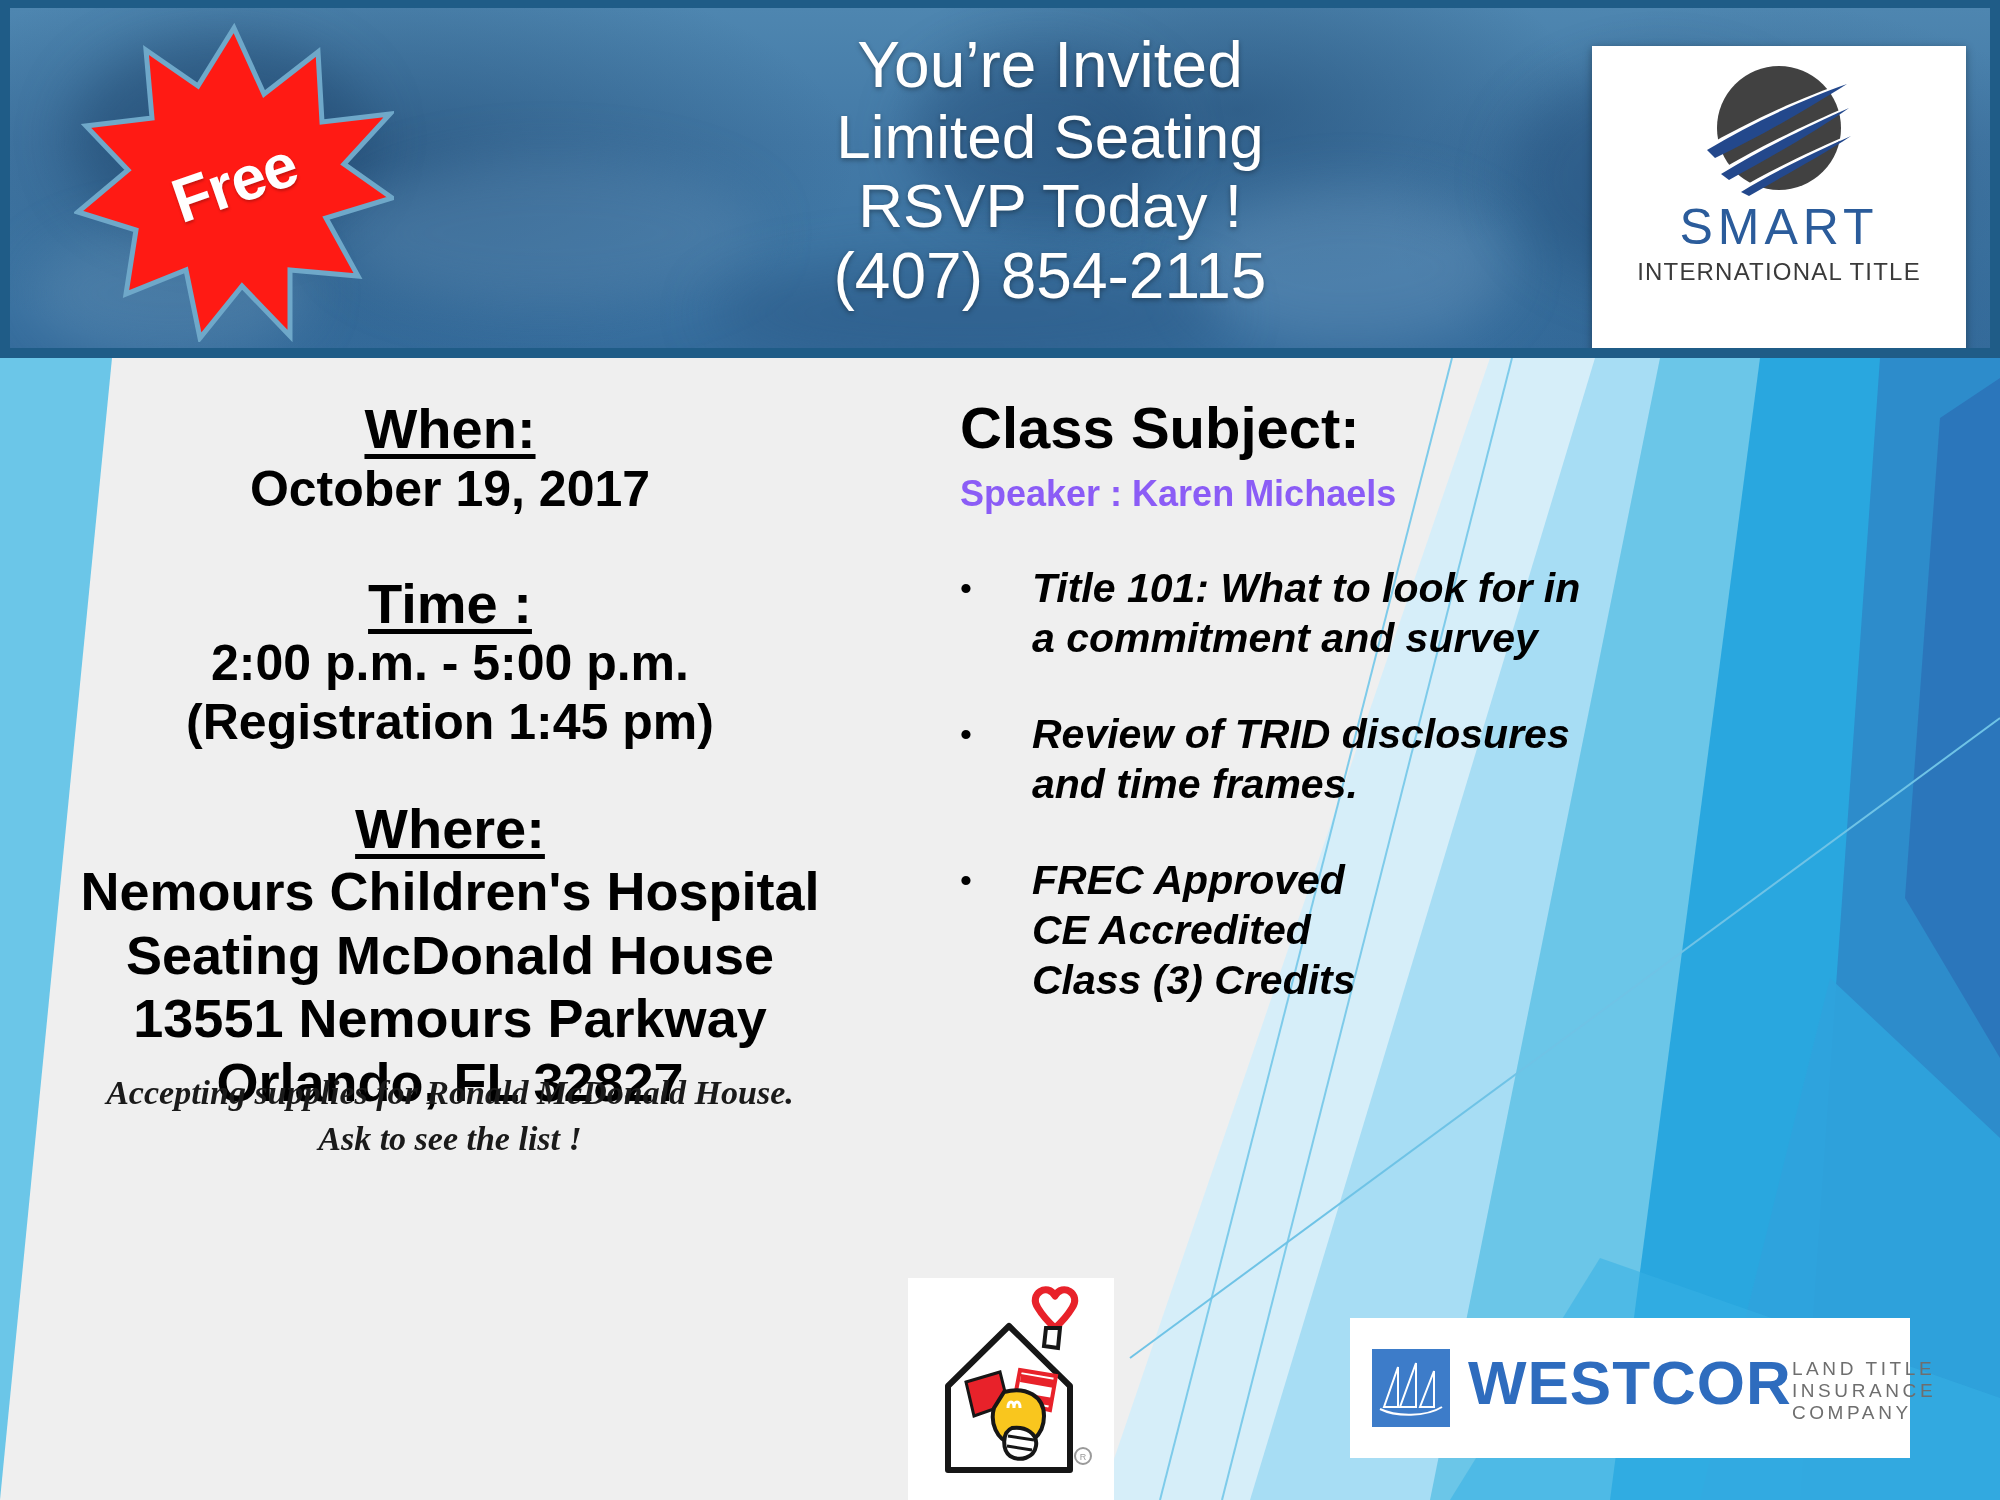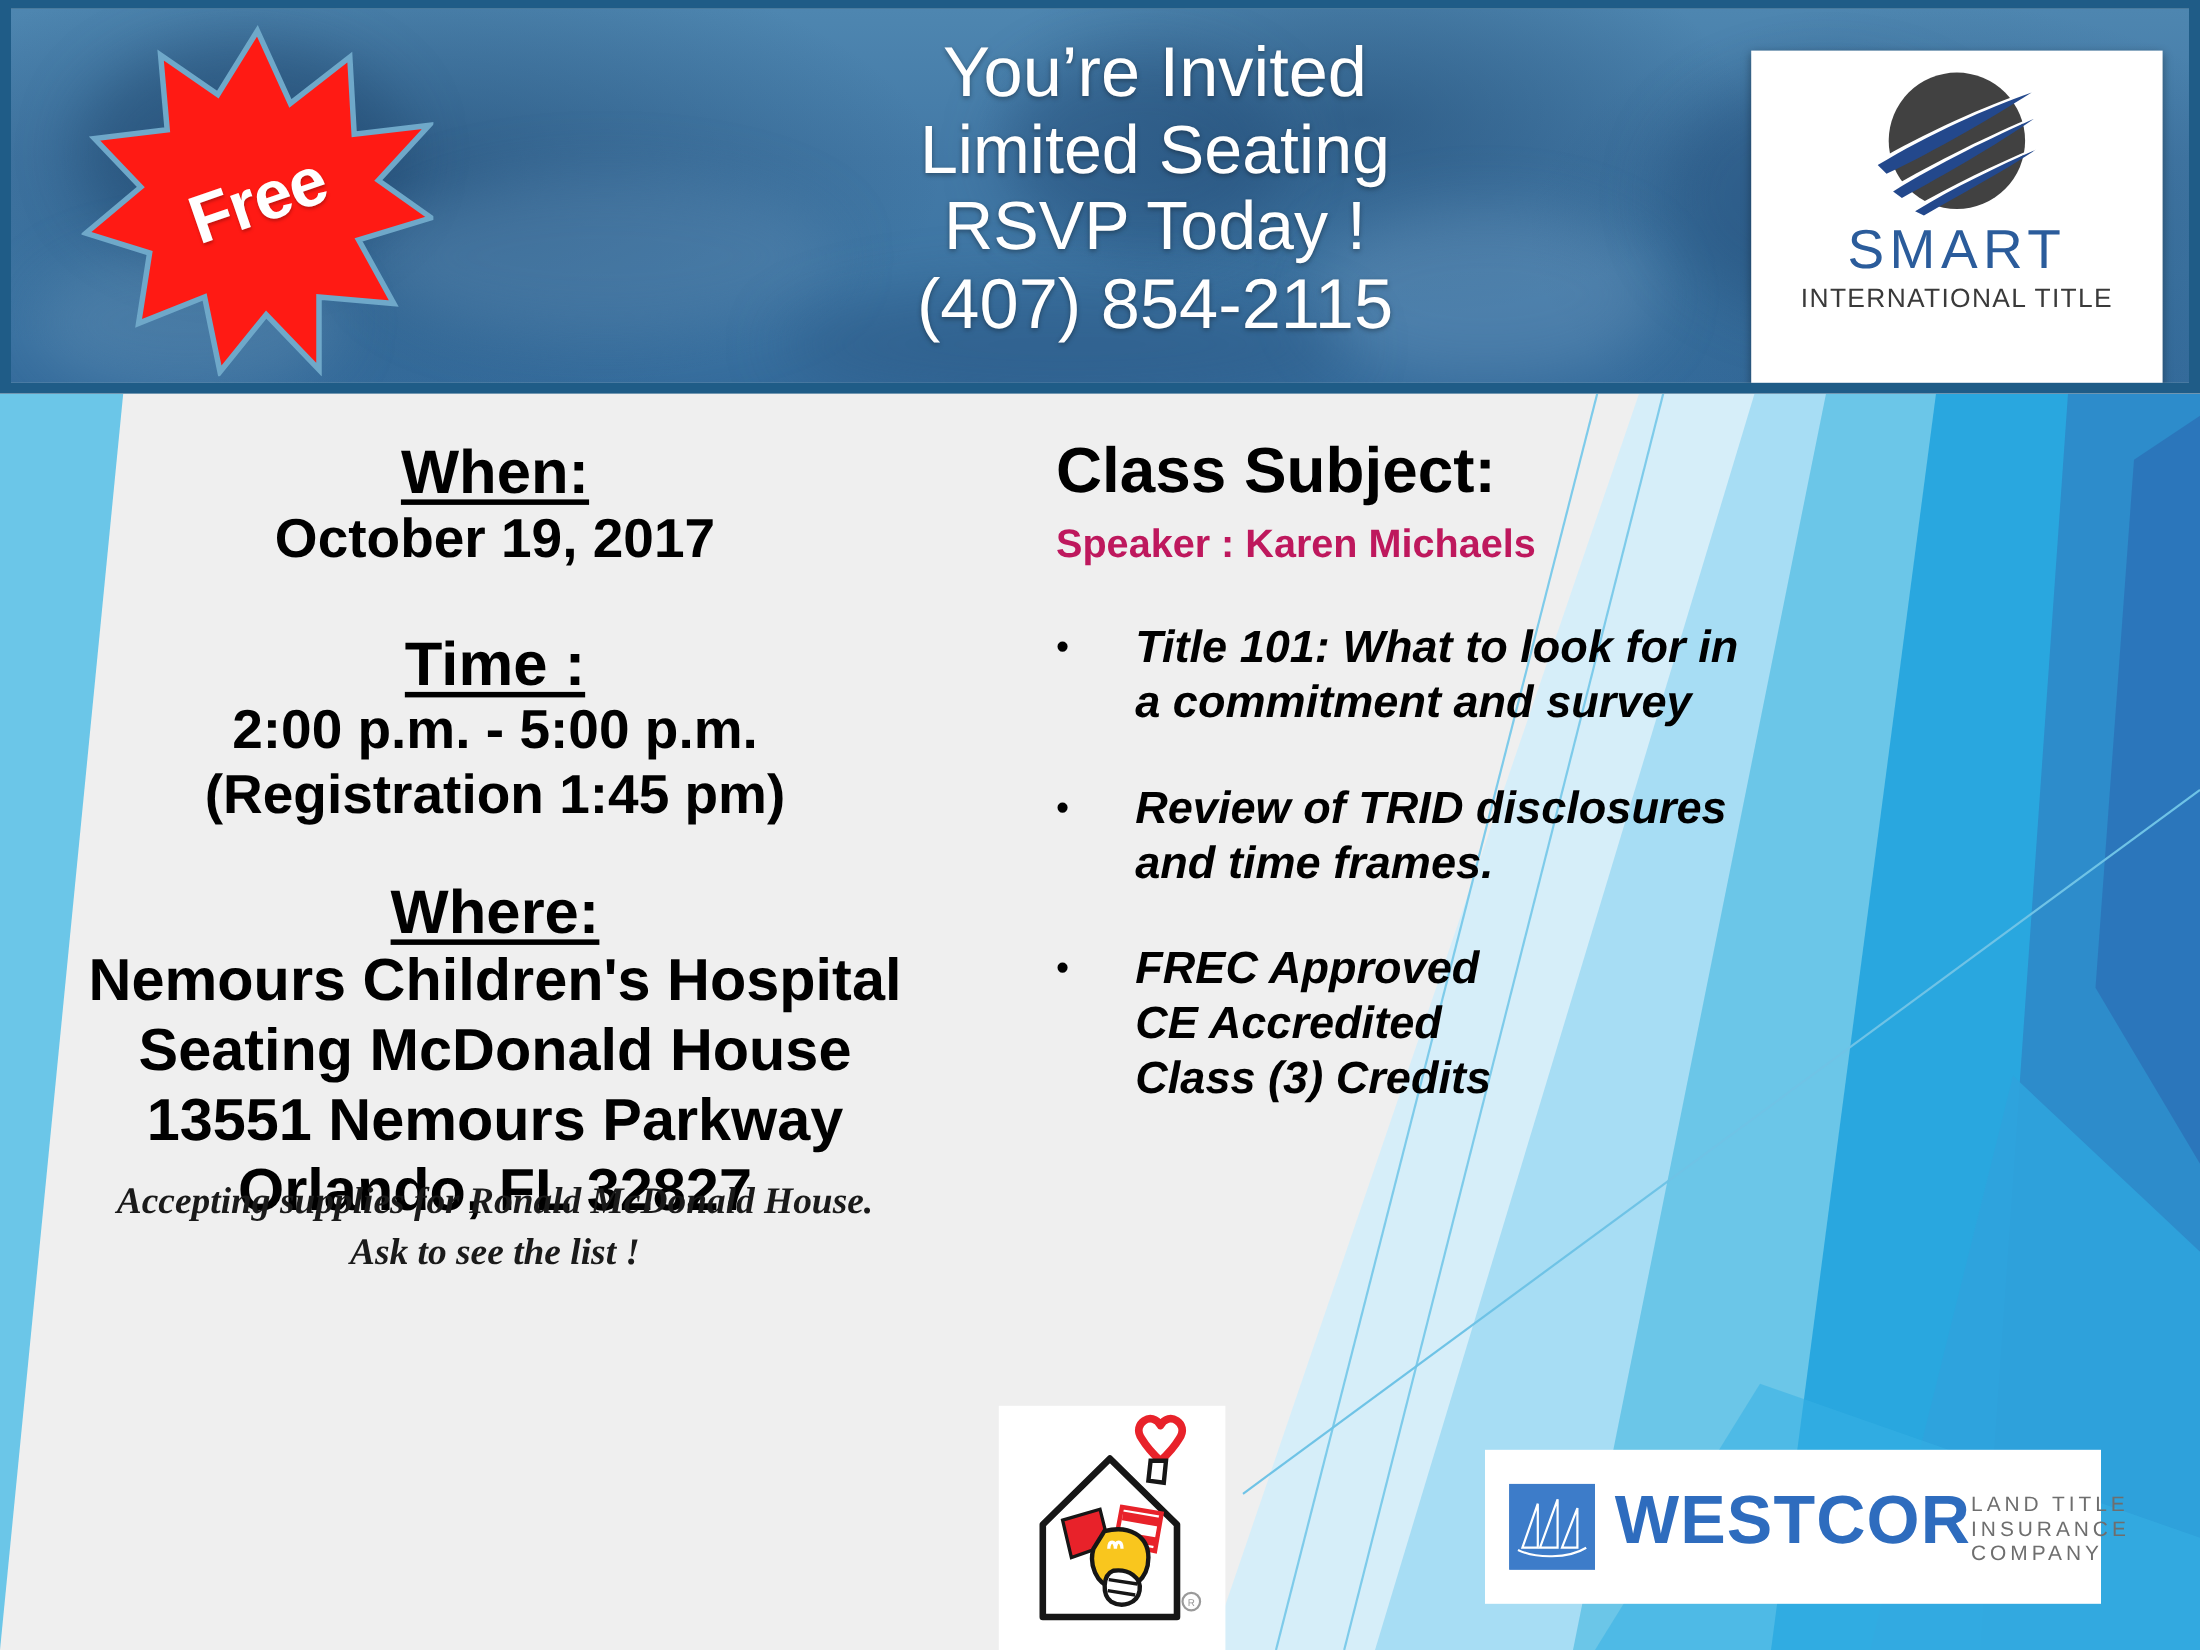--- a/index.html
+++ b/index.html
@@ -102,21 +102,21 @@
     font-style:italic;font-size:34px;color:#1A1A1A;line-height:1.35;
     font-family:"Liberation Serif", serif;
     font-weight:bold;
   }
 
   .subject-head{
     font-size:58px;font-weight:bold;color:#000;line-height:1.05;
     font-family:"Liberation Sans", sans-serif;
   }
   .speaker{
-    font-size:36px;font-weight:bold;color:#be185d;margin-top:14px;
+    font-size:36px;font-weight:bold;color:#8b5cf6;margin-top:14px;
     font-family:"Liberation Sans", sans-serif;
   }
   .bullets{margin-top:48px;}
   .bullet{display:flex;margin-bottom:46px;}
   .bullet .dot{
     width:52px;flex:0 0 52px;font-size:34px;color:#000;line-height:1.28;
     text-align:left;padding-top:4px;
   }
   .bullet .btxt{
     font-size:41px;font-weight:bold;font-style:italic;color:#000;line-height:1.22;

